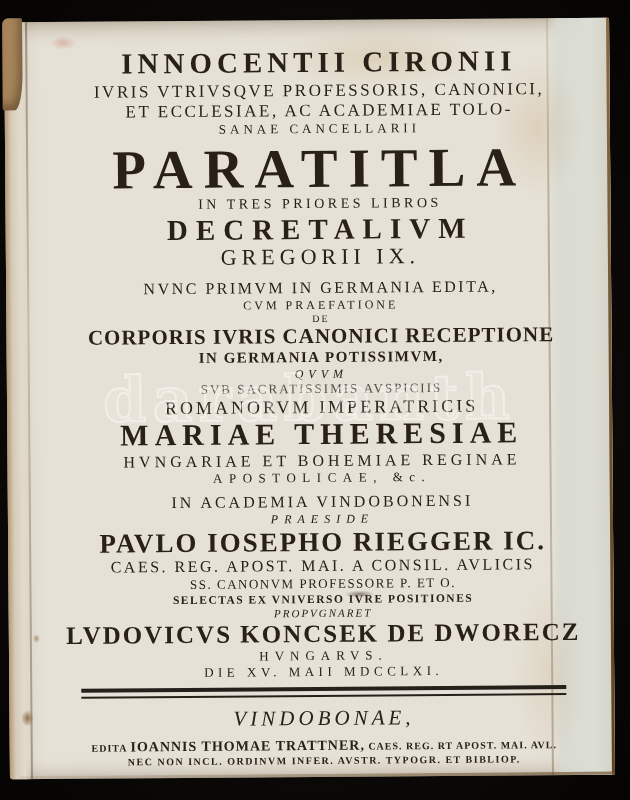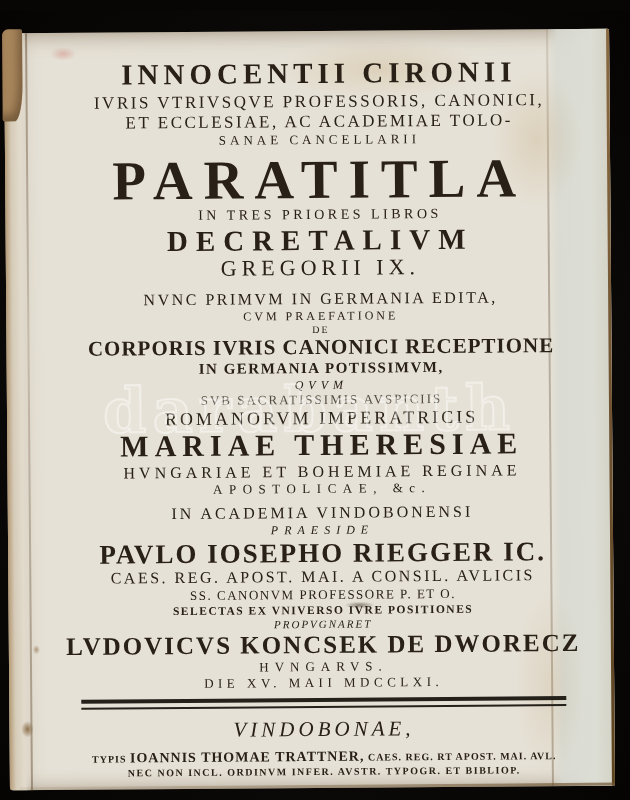--- a/index.html
+++ b/index.html
@@ -1,18 +1,18 @@
 <!DOCTYPE html>
 <html><head>
 <meta charset="utf-8">
 <style>
   html,body{margin:0;padding:0;width:630px;height:800px;overflow:hidden;
     background:#070605;font-family:"Liberation Serif",serif;}
   .photo{position:absolute;inset:0;background:
-    radial-gradient(ellipse at 50% 50%, #0b0a08 60%, #050403 100%); margin-top: 11px;}
+    radial-gradient(ellipse at 50% 50%, #0b0a08 60%, #050403 100%);}
   
   .page{position:absolute;left:7px;top:20px;width:605px;height:757px;
     background:#e6e1d6;border-radius:3px 2px 2px 3px;
     transform:rotate(-0.45deg);transform-origin:50% 50%;
     box-shadow:
       inset 20px 0 26px -14px rgba(95,72,46,.50),
       inset -6px 0 10px -6px rgba(110,85,55,.28),
       inset 0 16px 20px -12px rgba(110,88,60,.35),
       inset 0 -14px 18px -12px rgba(110,88,60,.33);}
   
@@ -142,19 +142,19 @@
       <div class="ln-pres">PAVLO IOSEPHO RIEGGER IC.</div>
       <div class="ln-pt1">CAES. REG. APOST. MAI. A CONSIL. AVLICIS</div>
       <div class="ln-pt2">SS. CANONVM PROFESSORE P. ET O.</div>
       <div class="ln-theses">SELECTAS EX VNIVERSO IVRE POSITIONES</div>
       <div class="ln-prop">PROPVGNARET</div>
       <div class="ln-def">LVDOVICVS KONCSEK DE DWORECZ</div>
       <div class="ln-hung">HVNGARVS.</div>
       <div class="ln-date">DIE XV. MAII MDCCLXI.</div>
       <div class="rule"></div>
       <div class="ln-place">VINDOBONAE,</div>
-      <div class="ln-imp1"><span>TYPIS</span> <span class="big">IOANNIS THOMAE TRATTNER,</span> <span>CAES. REG. RT APOST. MAI. AVL.</span></div>
+      <div class="ln-imp1"><span>EDITA</span> <span class="big">IOANNIS THOMAE TRATTNER,</span> <span>CAES. REG. RT APOST. MAI. AVL.</span></div>
       <div class="ln-imp2">NEC NON INCL. ORDINVM INFER. AVSTR. TYPOGR. ET BIBLIOP.</div>
     </div>
 
     <div class="watermark">darabanth</div>
   </div>
 </div>
 
 </body></html>

